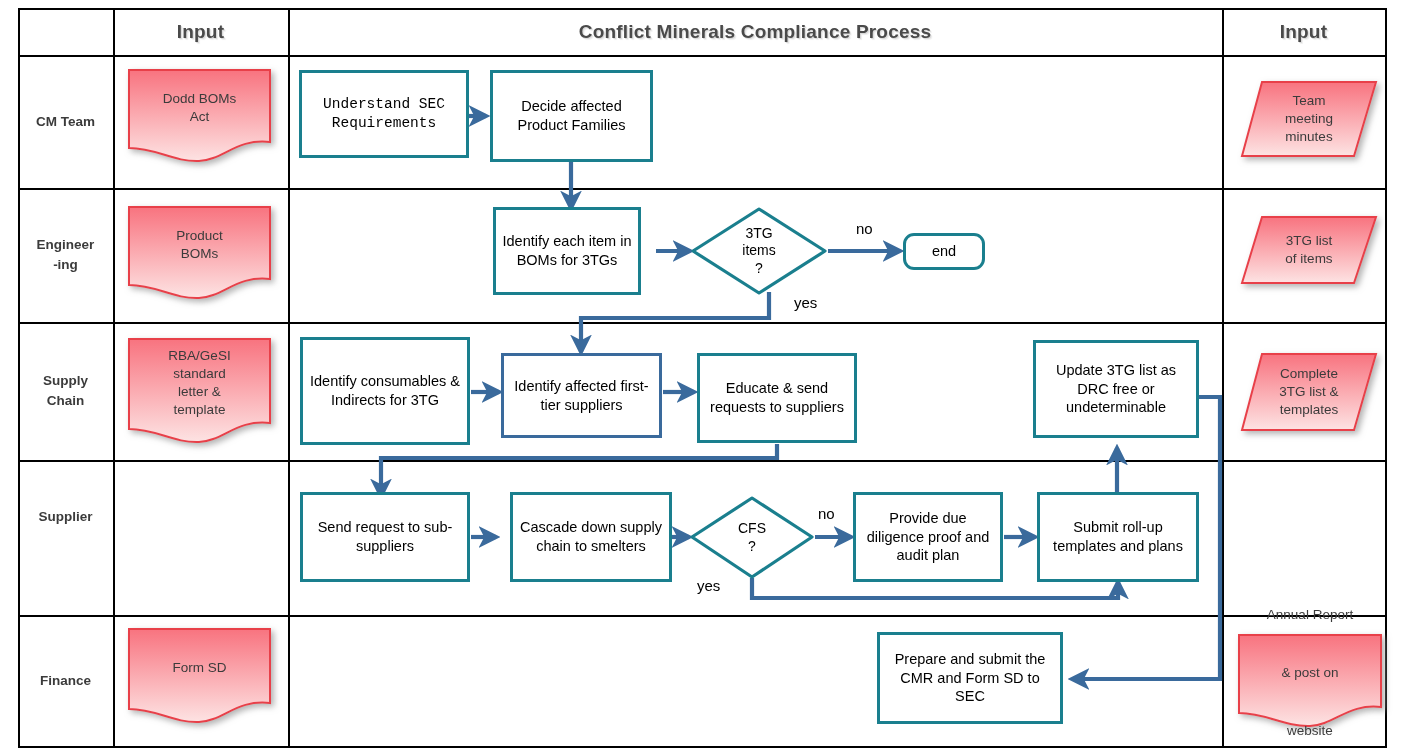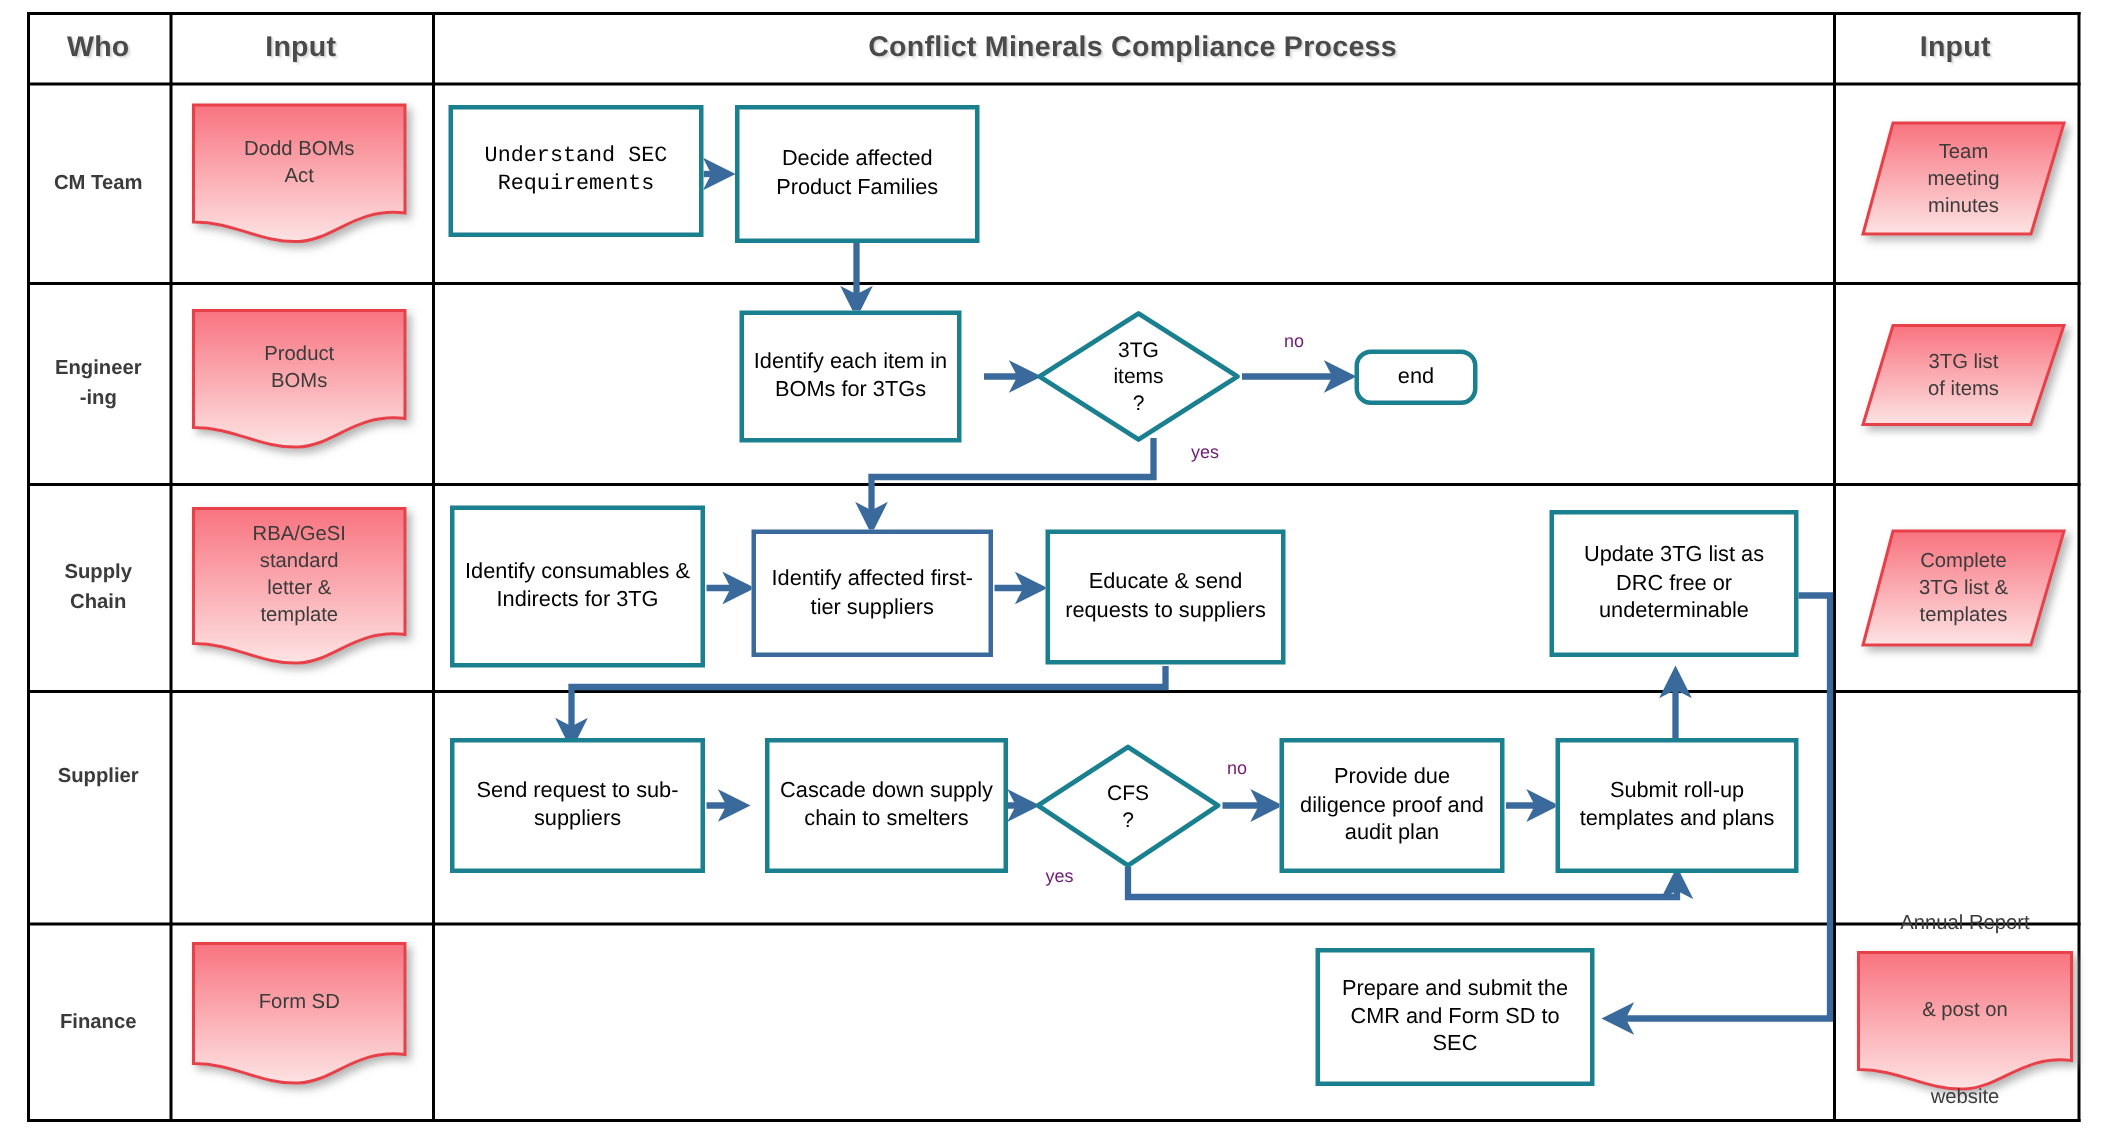--- a/index.html
+++ b/index.html
@@ -38,44 +38,41 @@
   .shape{position:absolute;}
   .shape svg{position:absolute;left:0;top:0;overflow:visible;}
   .shape-txt{position:absolute;left:0;top:0;width:100%;height:100%;
     display:flex;flex-direction:column;align-items:center;justify-content:center;
     text-align:center;font-size:13.5px;color:#3b3b3b;line-height:1.35;
     padding:0 10px;box-sizing:border-box;}
   .shape-txt span{display:block;}
 
   
   #wires{position:absolute;left:0;top:0;width:1405px;height:753px;pointer-events:none;}
-  .edge-label{position:absolute;font-size:12px;color:#701a75;}
+  .edge-label{position:absolute;font-size:15px;color:#000000;}
 </style>
 </head>
 <body>
 
 <div id="stage">
 
   <div class="grid-line v-line" style="left:18px;   height:740px;"></div>
   <div class="grid-line v-line" style="left:113px;  height:740px;"></div>
   <div class="grid-line v-line" style="left:288px;  height:740px;"></div>
   <div class="grid-line v-line" style="left:1222px; height:740px;"></div>
   <div class="grid-line v-line" style="left:1385px; height:740px;"></div>
 
   <div class="grid-line h-line" style="top:8px;"></div>
   <div class="grid-line h-line" style="top:55px;"></div>
   <div class="grid-line h-line" style="top:188px;"></div>
   <div class="grid-line h-line" style="top:322px;"></div>
   <div class="grid-line h-line" style="top:460px;"></div>
   <div class="grid-line h-line" style="top:615px;"></div>
   <div class="grid-line h-line" style="top:746px;"></div>
 
-  <div class="hdr-cell" style="left:18px;top:8px;width:95px;height:47px;">
-    <span class="hdr-text">Who</span>
-  </div>
   <div class="hdr-cell" style="left:113px;top:8px;width:175px;height:47px;">
     <span class="hdr-text">Input</span>
   </div>
   <div class="hdr-cell" style="left:288px;top:8px;width:934px;height:47px;">
     <span class="hdr-text">Conflict Minerals Compliance Process</span>
   </div>
   <div class="hdr-cell" style="left:1222px;top:8px;width:163px;height:47px;">
     <span class="hdr-text">Input</span>
   </div>
 

